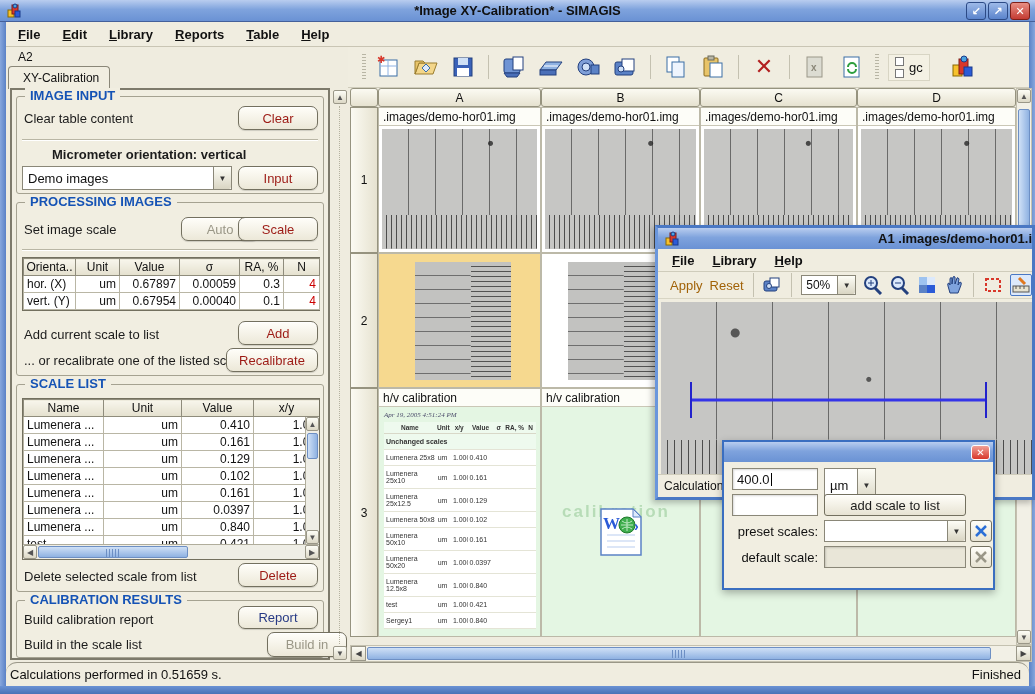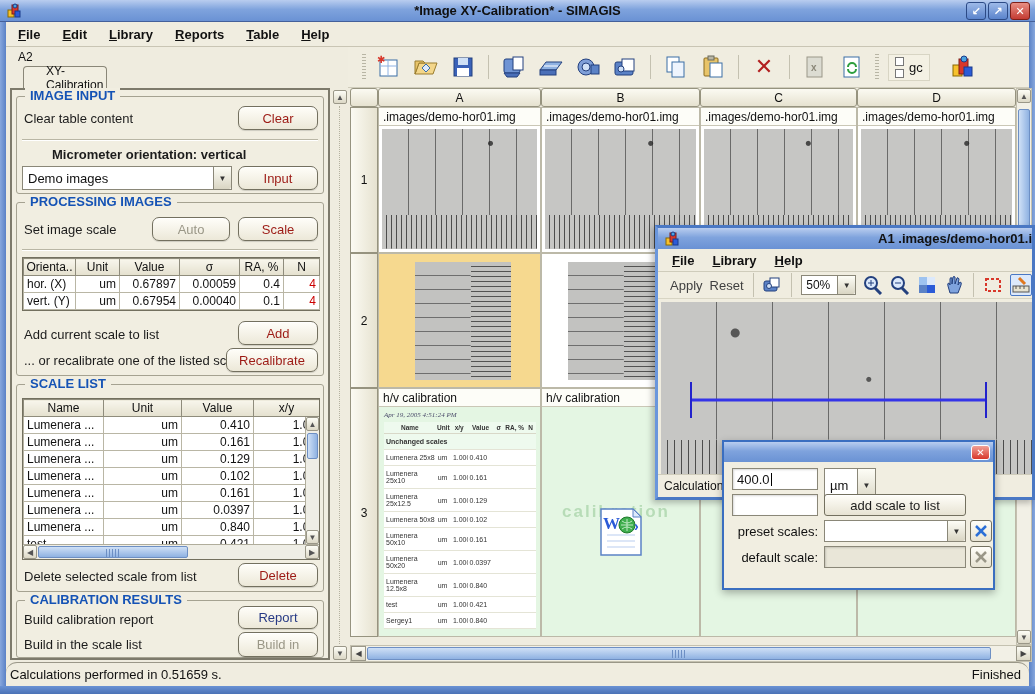--- a/index.html
+++ b/index.html
@@ -22,38 +22,38 @@
   .applogo { margin-left:6px; }
 
   
   .menubar { position:absolute; left:6px; top:22px; width:1023px; height:25px; background:#f0ede0; border-bottom:1px solid #c9c5b4;
     display:flex; align-items:center; gap:22px; padding-left:12px; font-weight:bold; }
   .mi { display:inline-block; cursor:default; }
   .mi::first-letter { text-decoration:underline; }
 
   
   .cellref { position:absolute; left:18px; top:50px; font-size:12px; }
-  .tab { position:absolute; left:23px; top:66px; width:84px; height:23px; background:#f1eee1; border:1px solid #8a8778; border-bottom:none;
-    border-radius:4px 4px 0 0; display:flex; align-items:center; padding-left:22px; font-size:12px; }
+  .tab { position:absolute; left:8px; top:66px; width:102px; height:23px; background:#f1eee1; border:1px solid #8a8778; border-bottom:none;
+    border-radius:4px 4px 0 0; display:flex; align-items:center; padding-left:14px; font-size:12px; }
   .panel { position:absolute; left:10px; top:88px; width:320px; height:572px; background:#f1eee1; border:2px solid #7d7a6b; }
   .pscroll { position:absolute; left:333px; top:90px; width:14px; height:570px; }
   .sarrow { width:14px; height:14px; background:linear-gradient(#fdfdf6,#dcd8c6); border:1px solid #9a9788; font-size:8px; color:#555;
     display:flex;align-items:center;justify-content:center; border-radius:2px; }
   .pscroll .track { position:absolute; left:6px; top:16px; bottom:16px; border-left:1px dotted #b5b2a0; }
   .pscroll .down { position:absolute; bottom:0; }
 
   .group { position:absolute; border:1px solid #a5a291; border-radius:3px; }
   .gtitle { position:absolute; top:-9px; left:8px; background:#f1eee1; padding:0 5px; color:#1553b5; font-weight:bold; font-size:13px; }
   .lbl { position:absolute; font-size:13px; color:#1c1c1c; }
   .blbl { font-weight:bold;margin-left:28px; }
   .btn { position:absolute; border:1px solid #73705f; border-radius:7px; background:linear-gradient(#fffef9,#ece8d8);
     box-shadow:inset 0 1px 0 #fff, 0 1px 1px rgba(0,0,0,.15); color:#9c1a14; font-size:13px;
     display:flex; align-items:center; justify-content:center; cursor:pointer; }
   .btn.navy { color:#273a85; }
-  .btn.dis  { color:#9a9787; }
+  .btn.dis  { color:#9a9787;margin-left:29px; }
   .hr { position:absolute; height:2px; border-top:1px solid #b9b6a5; border-bottom:1px solid #fff; }
   .combo { position:absolute; background:#fff; border:1px solid #8a8778; display:flex; align-items:center; }
   .combo .cval { flex:1; padding-left:5px; font-size:13px; overflow:hidden; white-space:nowrap; }
   .cbtn { width:18px; align-self:stretch; background:linear-gradient(#fdfdf6,#d9d5c3); border-left:1px solid #8a8778;
     display:flex; align-items:center; justify-content:center; font-size:8px; color:#333; border-radius:0 2px 2px 0; }
 
   table.ptab { border-collapse:collapse; font-size:12px; background:#fff; table-layout:fixed; width:100%; }
   .ptab th { background:linear-gradient(#f8f6ec,#e4e0ce); border:1px solid #8f8c7c; font-weight:normal; height:17px; }
   .ptab td { border:1px solid #b9b6a5; height:17px; padding:0 3px; overflow:hidden; white-space:nowrap; }
   .c-l{text-align:left;} .c-r{text-align:right;} .c-red{color:#c00; text-align:right;}
@@ -122,21 +122,21 @@
     display:flex; align-items:center; justify-content:center; }
   .harrow.right { position:absolute; right:0; }
   .tinyarrows { position:absolute; left:352px; top:665px; font-size:7px; color:#8a8778; letter-spacing:2px; }
 
   
   .imgwin { position:absolute; left:655px; top:225px; width:380px; height:275px; border:3px solid #4a78c4; border-left-color:#6a96dc; background:#f0ede0; box-shadow:-3px 3px 6px rgba(0,0,0,.25); }
   .iw-title { height:21px; background:linear-gradient(#b9cdef,#7fa3dd 45%,#6a92d4); display:flex; align-items:center; }
   .iw-title .t { margin-left:auto; font-weight:bold; padding-right:0px; white-space:nowrap; overflow:hidden; }
   .iw-menu { height:23px; background:#f0ede0; border-bottom:1px solid #cfccbb; display:flex; align-items:center; gap:18px; padding-left:14px; font-weight:bold; }
   .iw-tools { height:27px; display:flex; align-items:center; gap:7px; padding-left:12px; border-bottom:1px solid #d8d5c4; }
-  .iw-tools .txt { font-size:13px; color:#404040; }
+  .iw-tools .txt { font-size:13px; color:#a16207; }
   .iw-combo { width:62px; height:20px; position:relative; background:#fff; border:1px solid #8a8778; display:flex; align-items:center; }
   .iw-combo .cval { flex:1; padding-left:4px; font-size:12px; }
   .iicon { width:22px; height:22px; display:flex; align-items:center; justify-content:center; }
   .iicon.active { border:1px solid #4a78c4; background:#dce9fb; border-radius:2px; }
   .iw-img { position:absolute; left:3px; right:0px; top:74px; height:172px; background-color:#c6c6c4;
     background-image:
       radial-gradient(circle at 20% 18%, rgba(40,40,40,.7) 4px, transparent 5px),
       radial-gradient(circle at 56% 45%, rgba(40,40,40,.7) 2px, transparent 3px),
       repeating-linear-gradient(90deg, transparent 0 55px, rgba(75,75,75,.75) 55px 56px),
       repeating-linear-gradient(90deg, transparent 0 6px, rgba(55,55,55,.85) 6px 7px);
@@ -235,21 +235,21 @@
         <th>RA, %</th>
         <th>N</th>
       </tr>
         </thead>
       <tbody>
           <tr>
             <td class="c-l">hor. (X)</td>
             <td class="c-r">um</td>
             <td class="c-r">0.67897</td>
             <td class="c-r">0.00059</td>
-            <td class="c-r">0.4</td>
+            <td class="c-r">0.3</td>
             <td class="c-red">4</td>
           </tr>
           <tr>
             <td class="c-l">vert. (Y)</td>
             <td class="c-r">um</td>
             <td class="c-r">0.67954</td>
             <td class="c-r">0.00040</td>
             <td class="c-r">0.1</td>
             <td class="c-red">4</td>
           </tr>

